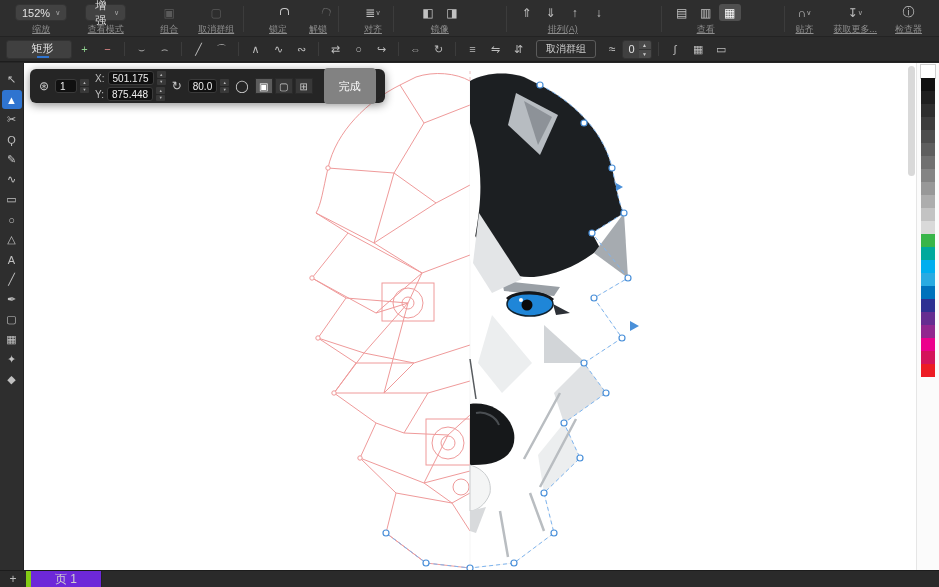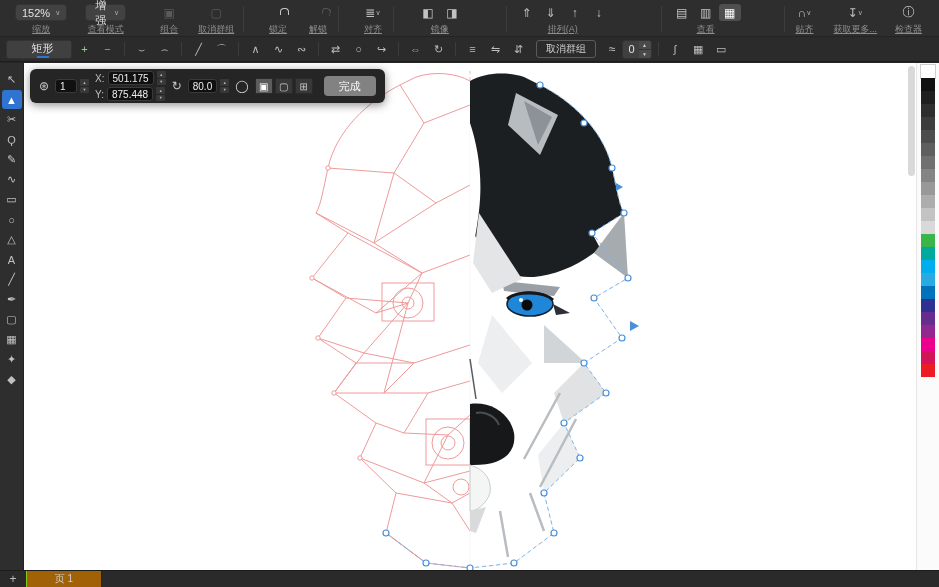--- a/index.html
+++ b/index.html
@@ -68,38 +68,38 @@
   .fp-ic { color:#c9c9c9; font-size:12px; }
   .fp-field { background:#101010; border:1px solid #3a3a3a; border-radius:3px; color:#ededed; font-size:10px;
               height:14px; display:flex; align-items:center; padding:0 4px; min-width:40px; }
   .fp-field.small { min-width:22px; }
   .fp-step { width:9px; height:14px; display:flex; flex-direction:column; gap:1px; }
   .fp-step i { flex:1; font-size:4px; color:#b5b5b5; display:flex; align-items:center; justify-content:center;
                font-style:normal; background:#383838; border-radius:1px; }
   .fp-row { display:flex; align-items:center; gap:3px; }
   .fp-col { display:flex; flex-direction:column; gap:2px; }
   .fp-lab { color:#bfbfbf; font-size:10px; }
-  .fp-done { background:#828282; border:none; border-radius:4px; color:#ffffff; font-size:11px; height:20px;
+  .fp-done { background:#828282; border:none; border-radius:4px; color:#ffffff; font-size:11px; height:36px;
              padding:0 15px; margin-left:5px; cursor:default; }
   .fp-toggle { width:18px; height:16px; background:#383838; border:1px solid #2a2a2a; color:#cccccc;
                font-size:10px; display:flex; align-items:center; justify-content:center; cursor:default; }
   .fp-toggle.active { background:#5c5c5c; color:#ffffff; }
 
   
   .palette { position:absolute; top:63px; right:0; width:23px; bottom:17px; background:#fbfbfb;
              border-left:1px solid #e6e6e6; display:flex; flex-direction:column; align-items:center; padding-top:2px; }
   .swatch { width:14px; height:13px; flex:0 0 13px; cursor:default; }
 
   
   .pagebar { position:absolute; left:0; right:0; bottom:0; height:17px; background:#2a2a2a;
              border-top:1px solid #1c1c1c; display:flex; align-items:stretch; }
   .addpage { width:26px; color:#bdbdbd; font-size:12px; display:flex; align-items:center; justify-content:center;
              background:none; border:none; cursor:default; }
-  .pagetab { width:76px; background:#a16207; color:#cfcfcf; font-size:10px; display:flex; align-items:center;
-             justify-content:center; border-left:1px solid #84cc16; border-right:1px solid #222222; cursor:default; }
+  .pagetab { width:76px; background:#6d28d9; color:#cfcfcf; font-size:12px; display:flex; align-items:center;
+             justify-content:center; border-left:5px solid #84cc16; border-right:1px solid #222222; cursor:default; }
 </style>
 </head>
 <body>
 
 <div class="row1">
   <div class="grp">
     <button class="dd">
       <span>152%</span>
       <span class="caret">∨</span>
     </button>

